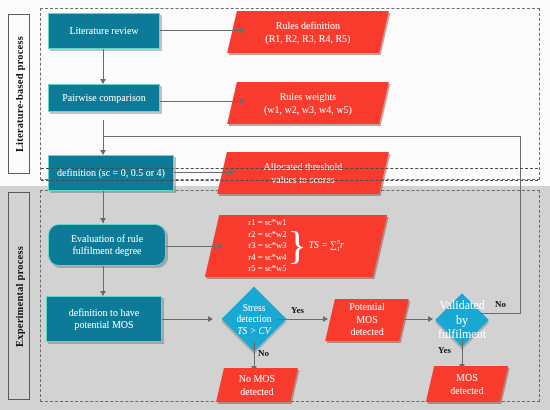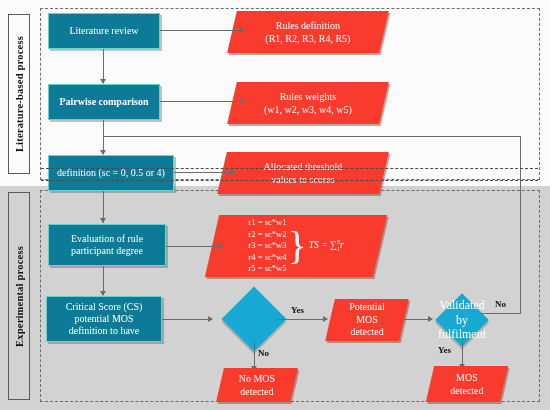--- a/index.html
+++ b/index.html
@@ -131,21 +131,21 @@
       <div>(R1, R2, R3, R4, R5)</div>
     </div>
   </div>
 
   <div class="ln lnh" style="left:160px;top:30px;width:82px;"></div>
   <div class="arw arw-r" style="left:240px;top:26.5px;"></div>
 
   <div class="ln lnv" style="left:103px;top:49px;height:34px;"></div>
   <div class="arw arw-d" style="left:100px;top:79px;"></div>
 
-  <div class="proc" id="n-pairwise" style="left:48px;top:84px;width:112px;height:36px;font-weight:bold;">
+  <div class="proc" id="n-pairwise" style="left:48px;top:84px;width:112px;height:28px;">
     <span>Pairwise comparison</span>
   </div>
 
   <div class="data" id="n-rules-w" style="left:232px;top:82px;width:152px;height:42px;">
     <div class="inner">
       <div>Rules weights</div>
       <div>(w1, w2, w3, w4, w5)</div>
     </div>
   </div>
 
@@ -173,24 +173,24 @@
 
   <div class="ln lnh" style="left:174px;top:172px;width:60px;"></div>
   <div class="arw arw-r" style="left:230px;top:168.5px;"></div>
 
   <div class="lnd-h" style="left:41px;top:168px;width:497px;"></div>
   <div class="lnd-h" style="left:41px;top:180px;width:497px;"></div>
 
   <div class="ln lnv" style="left:103px;top:191px;height:32px;"></div>
   <div class="arw arw-d" style="left:100px;top:218px;"></div>
 
-  <div class="proc" id="n-eval" style="left:48px;top:224px;width:118px;height:42px;">
+  <div class="proc" id="n-eval" style="left:48px;top:224px;width:118px;height:42px;border-radius:11px;">
     <div>
       <div>Evaluation of rule</div>
-      <div>participant degree</div>
+      <div>fulfilment degree</div>
     </div>
   </div>
 
   <div class="data" id="n-formula" style="left:212px;top:215px;width:168px;height:62px;">
     <div class="inner">
       <div id="eq-block" style="position:relative;left:0;top:0;justify-content:center;">
         <div id="eq-list">r1 = sc*w1
 r2 = sc*w2
 r3 = sc*w3
 r4 = sc*w4
@@ -207,30 +207,36 @@
   </div>
 
   <div class="ln lnh" style="left:166px;top:246px;width:56px;"></div>
   <div class="arw arw-r" style="left:218px;top:242.5px;"></div>
 
   <div class="ln lnv" style="left:103px;top:266px;height:29px;"></div>
   <div class="arw arw-d" style="left:100px;top:291px;"></div>
 
   <div class="proc" id="n-cs" style="left:46px;top:296px;width:116px;height:46px;">
     <div>
-      <div>Critical Score (CS)</div>
+      <div>definition to have</div>
       <div>potential MOS</div>
-      <div>definition to have</div>
     </div>
   </div>
 
   <div class="ln lnh" style="left:162px;top:319px;width:50px;"></div>
   <div class="arw arw-r" style="left:208px;top:315.5px;"></div>
 
   <div class="dec" id="n-stress" style="left:231px;top:296px;width:46px;height:46px;">
+  </div>
+  <div style="position:absolute;left:214px;top:300px;width:80px;height:40px;display:flex;align-items:center;justify-content:center;pointer-events:none;">
+    <div style="color:#fff;text-align:center;font-size:9.5px;line-height:1.2;">
+      <div>Stress</div>
+      <div>detection</div>
+      <div class="it">TS &gt; CV</div>
+    </div>
   </div>
 
   <div class="ln lnh" style="left:277px;top:319px;width:50px;"></div>
   <div class="arw arw-r" style="left:323px;top:315.5px;"></div>
   <div class="elabel" style="left:291px;top:305px;">Yes</div>
 
   <div class="ln lnv" style="left:254px;top:342px;height:28px;"></div>
   <div class="arw arw-d" style="left:251px;top:366px;"></div>
   <div class="elabel" style="left:258px;top:348px;">No</div>
 

